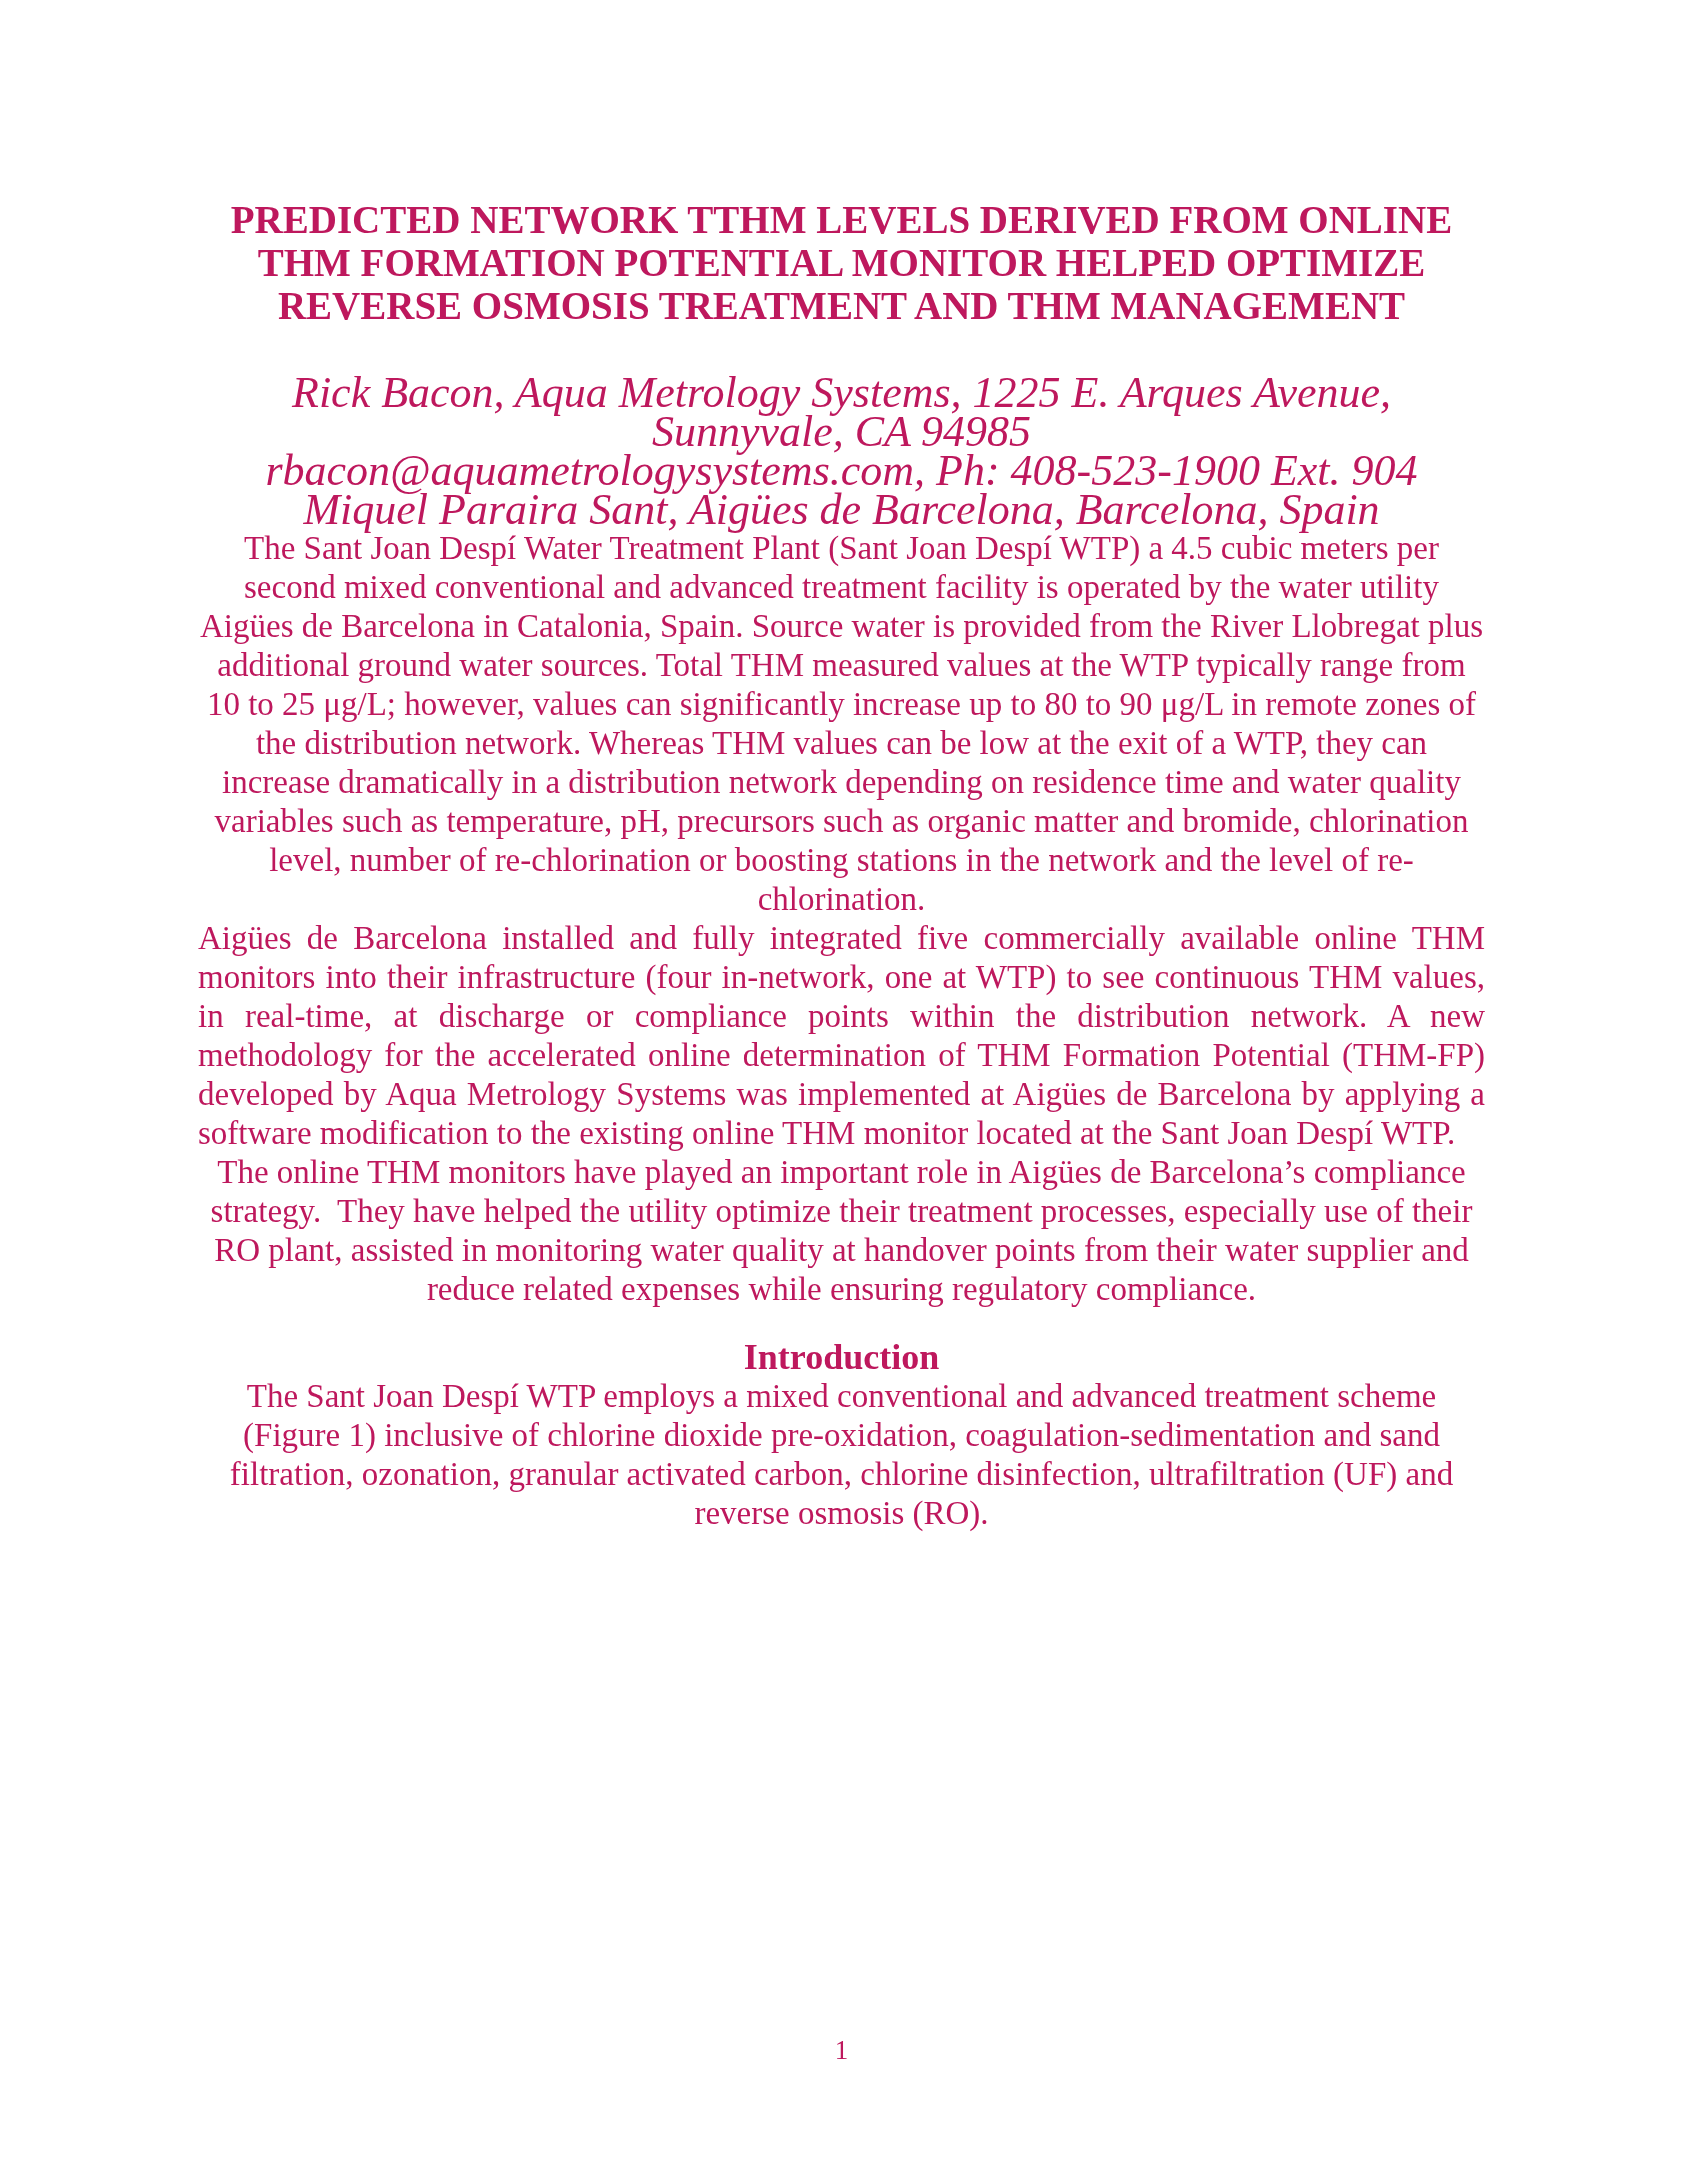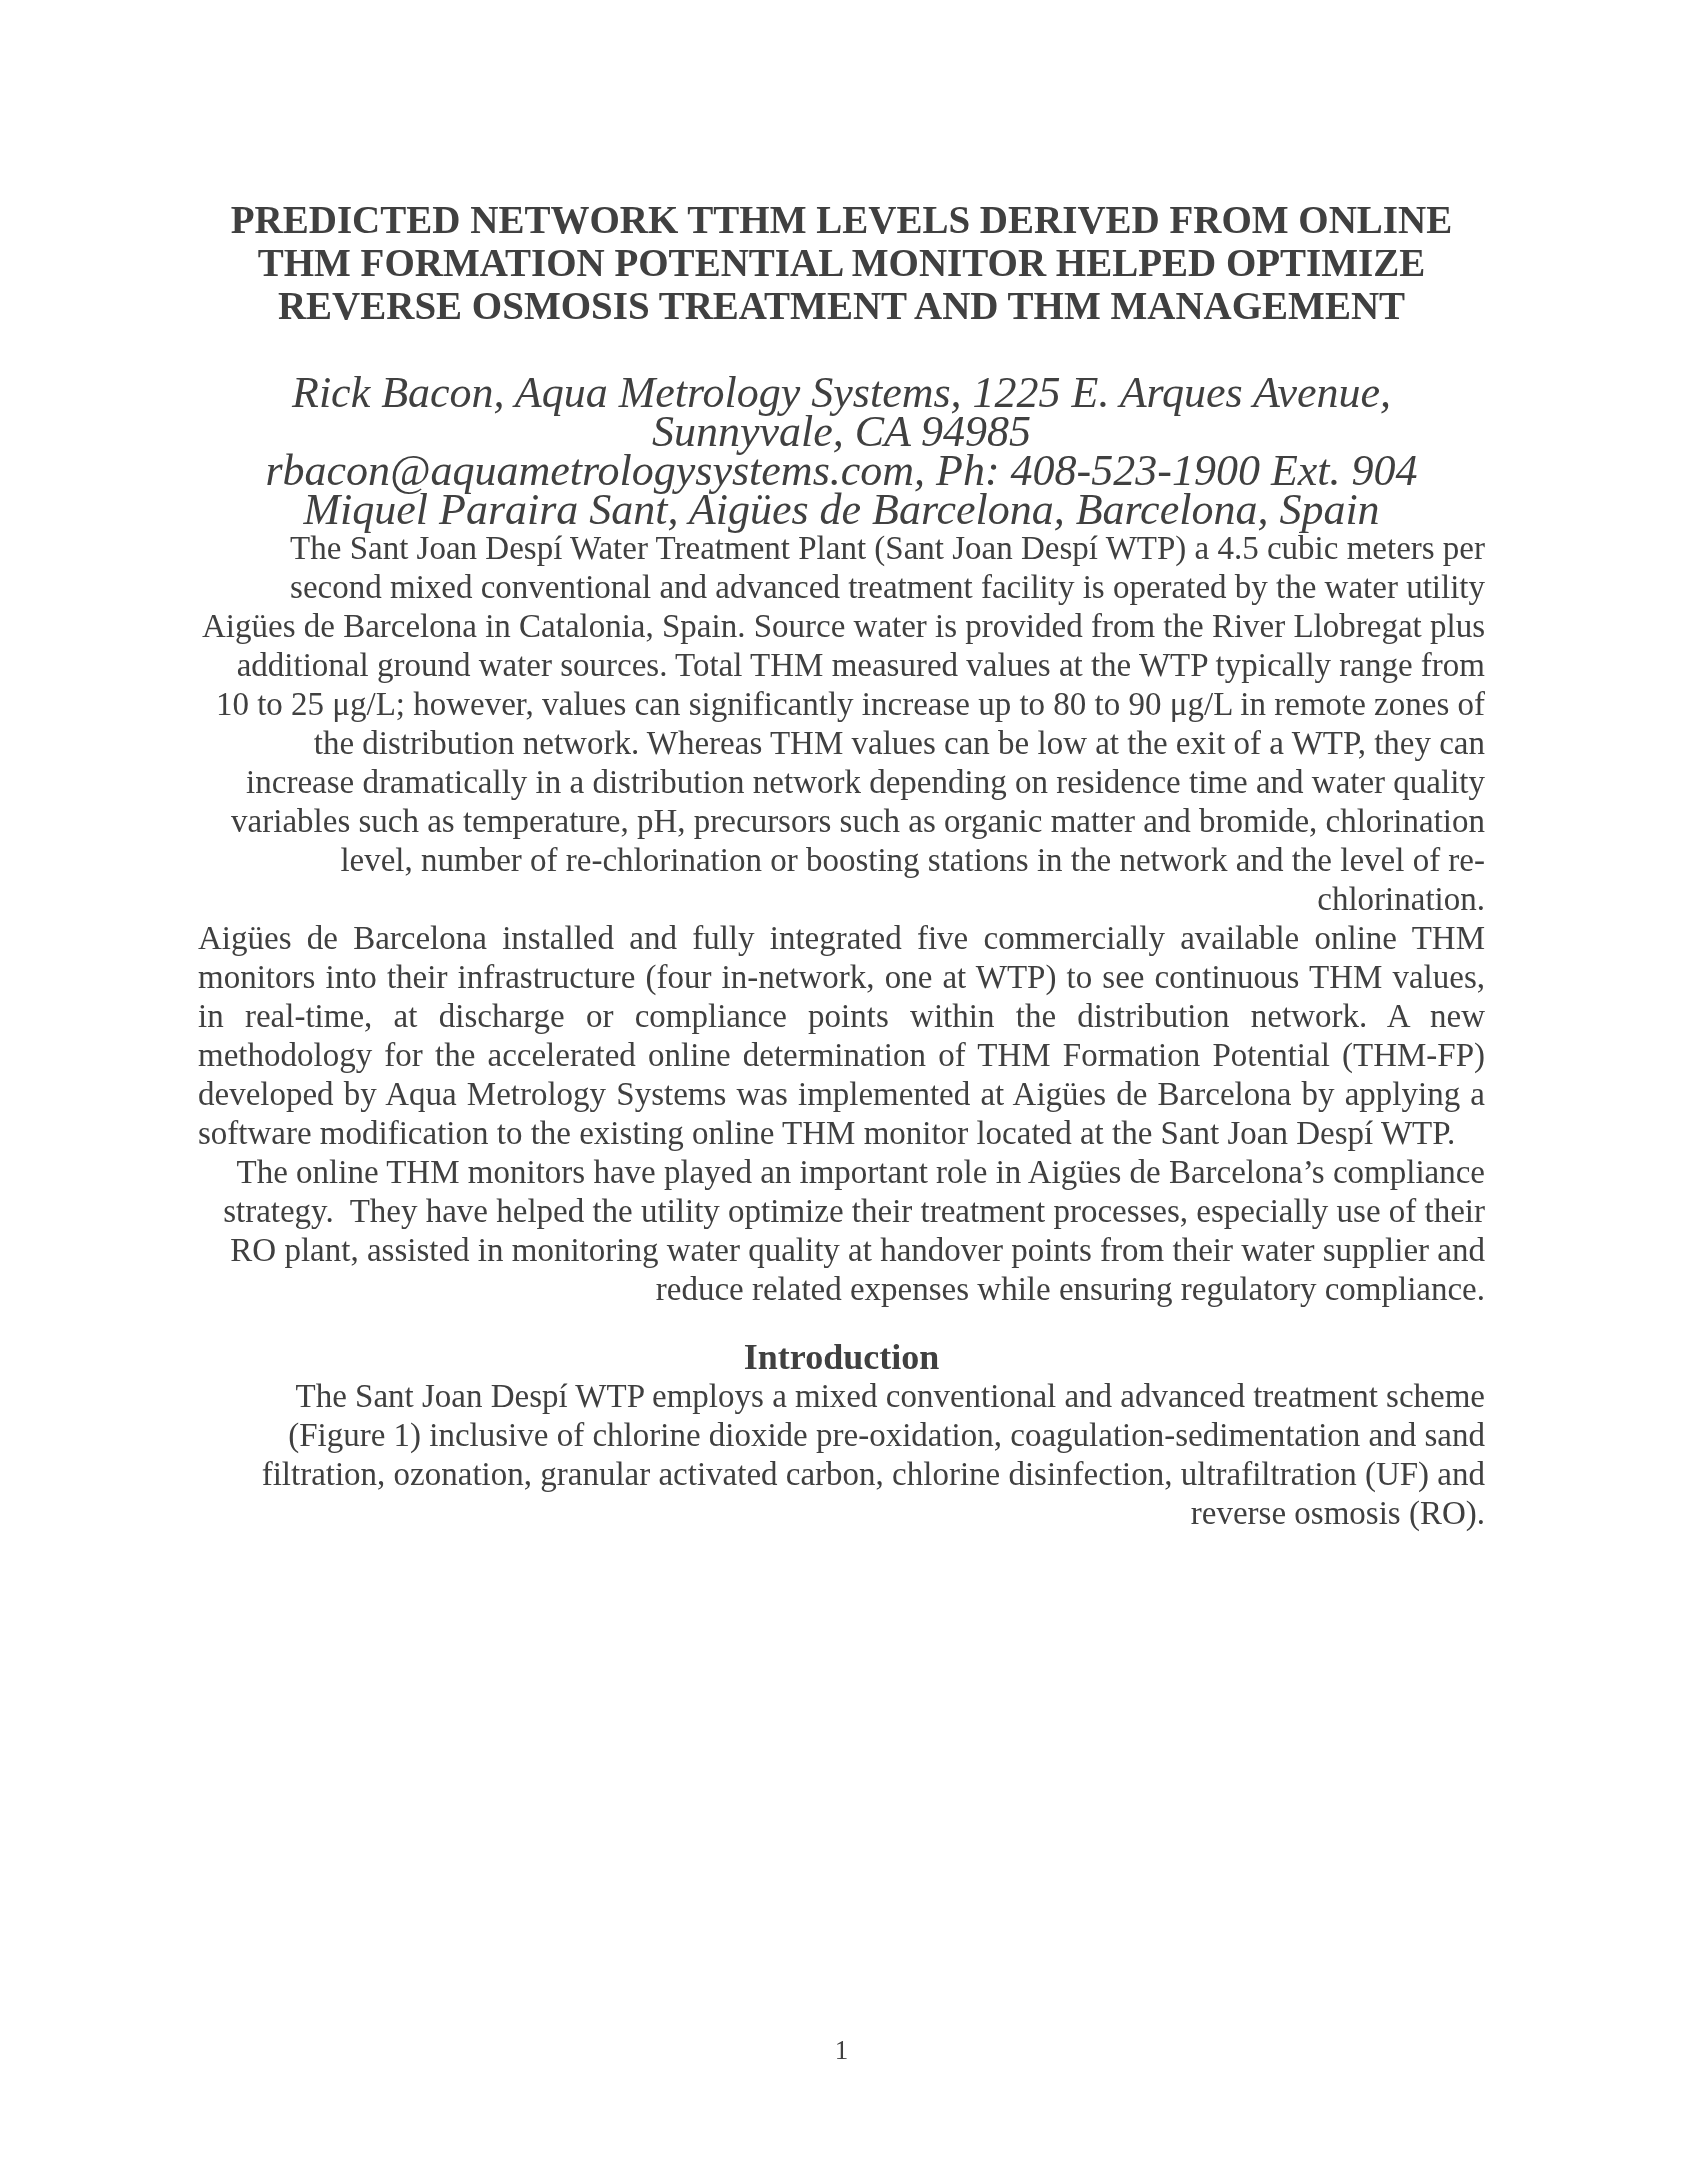--- a/index.html
+++ b/index.html
@@ -5,21 +5,21 @@
   html, body {
     margin: 0;
     padding: 0;
     background: #ffffff;
   }
   .page {
     position: relative;
     width: 1683px;
     height: 2178px;
     background: #ffffff;
-    color: #404040;
+    color: #be185d;
     box-sizing: border-box;
     padding: 198px 198px 0 198px;
     font-family: "Liberation Serif", "DejaVu Serif", serif;
     overflow: hidden;
   }
   .title {
     margin: 0;
     font-size: 39px;
     font-weight: bold;
     line-height: 43px;
@@ -39,21 +39,21 @@
     font-weight: bold;
     line-height: 39px;
     text-align: center;
   }
   .h-overview { margin-top: 68px; }
   .h-introduction { margin-top: 29px; }
   p.body {
     margin: 0;
     font-size: 33px;
     line-height: 39px;
-    text-align: right;
+    text-align: center;
     white-space: pre-wrap;
   }
   p.justify {
     text-align: justify;
     white-space: normal;
   }
   .p1 { margin-top: 40px; }
   .p2 { margin-top: 42px; }
   .p3 { margin-top: 42px; }
   .p4 { margin-top: 0; }

